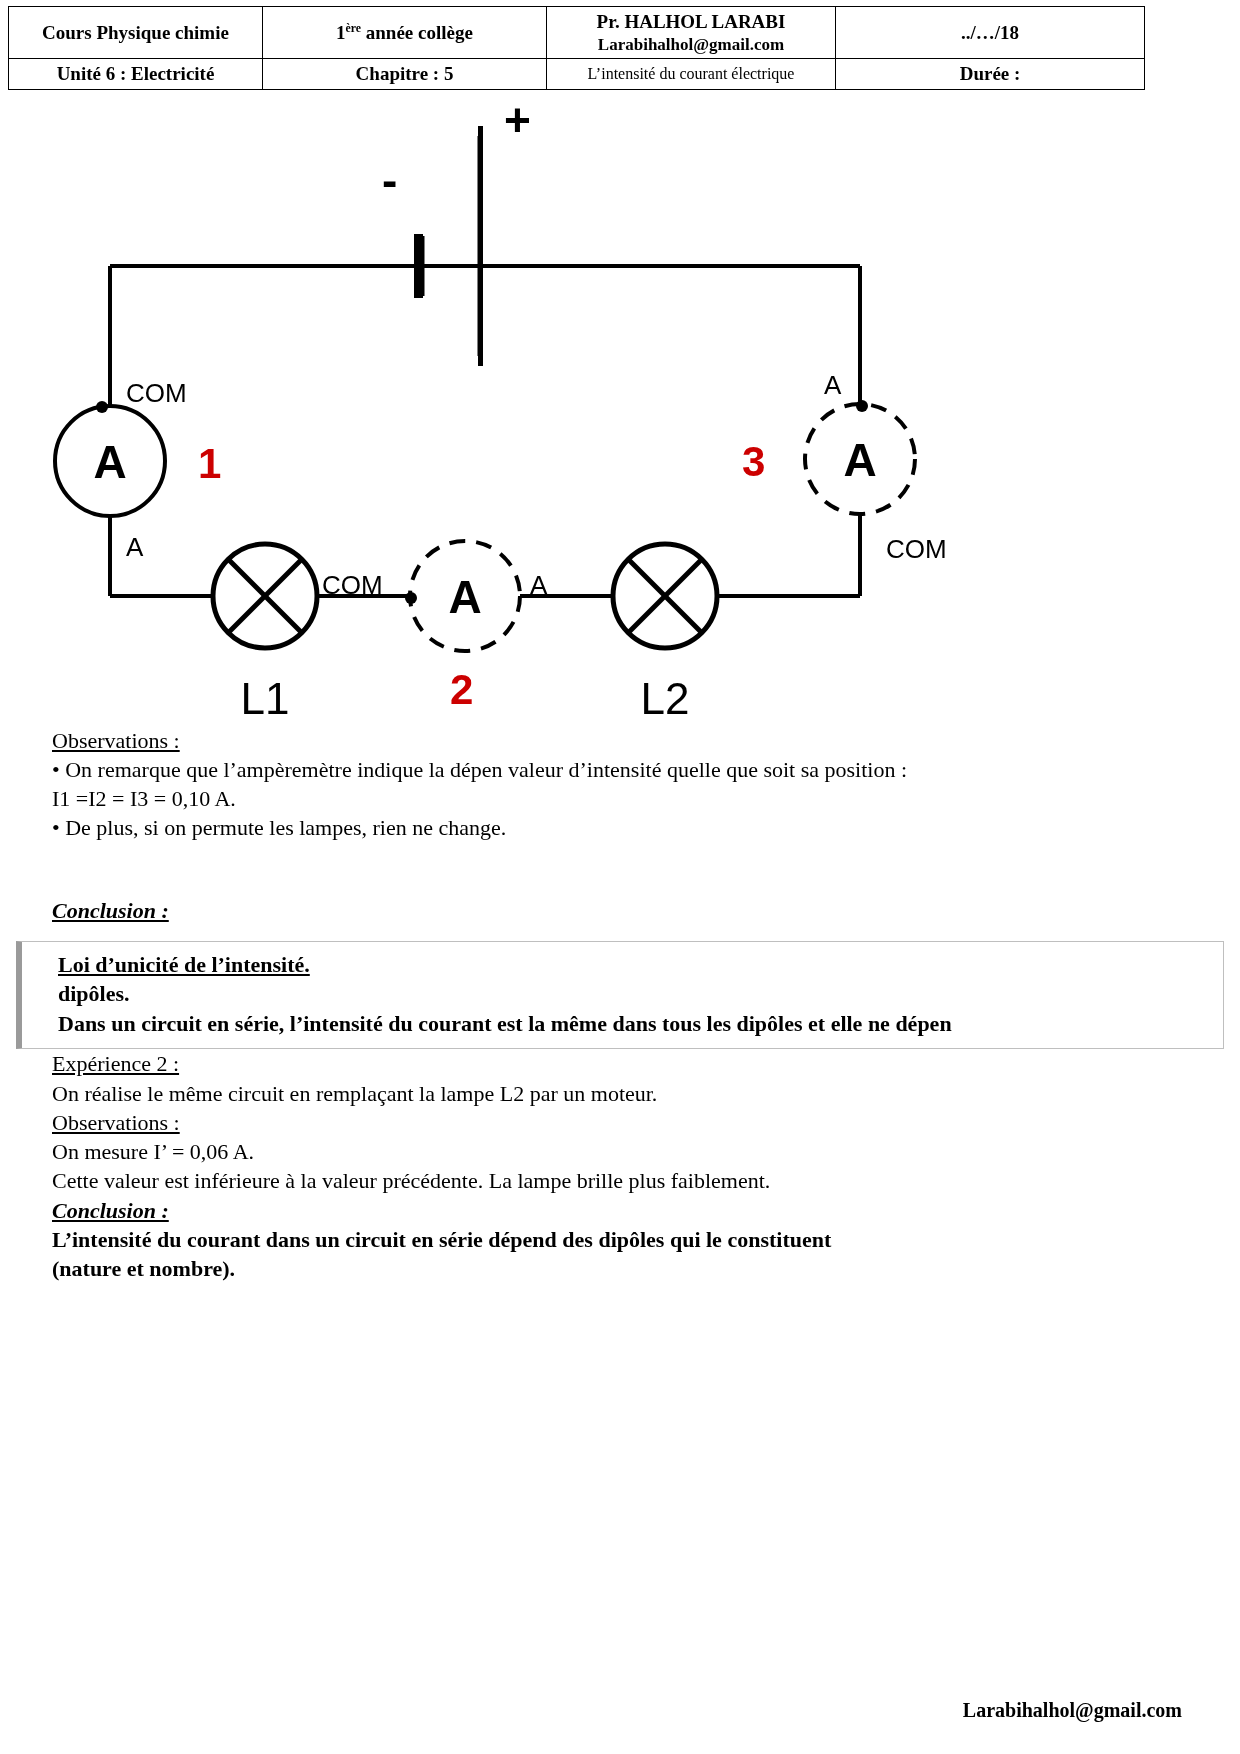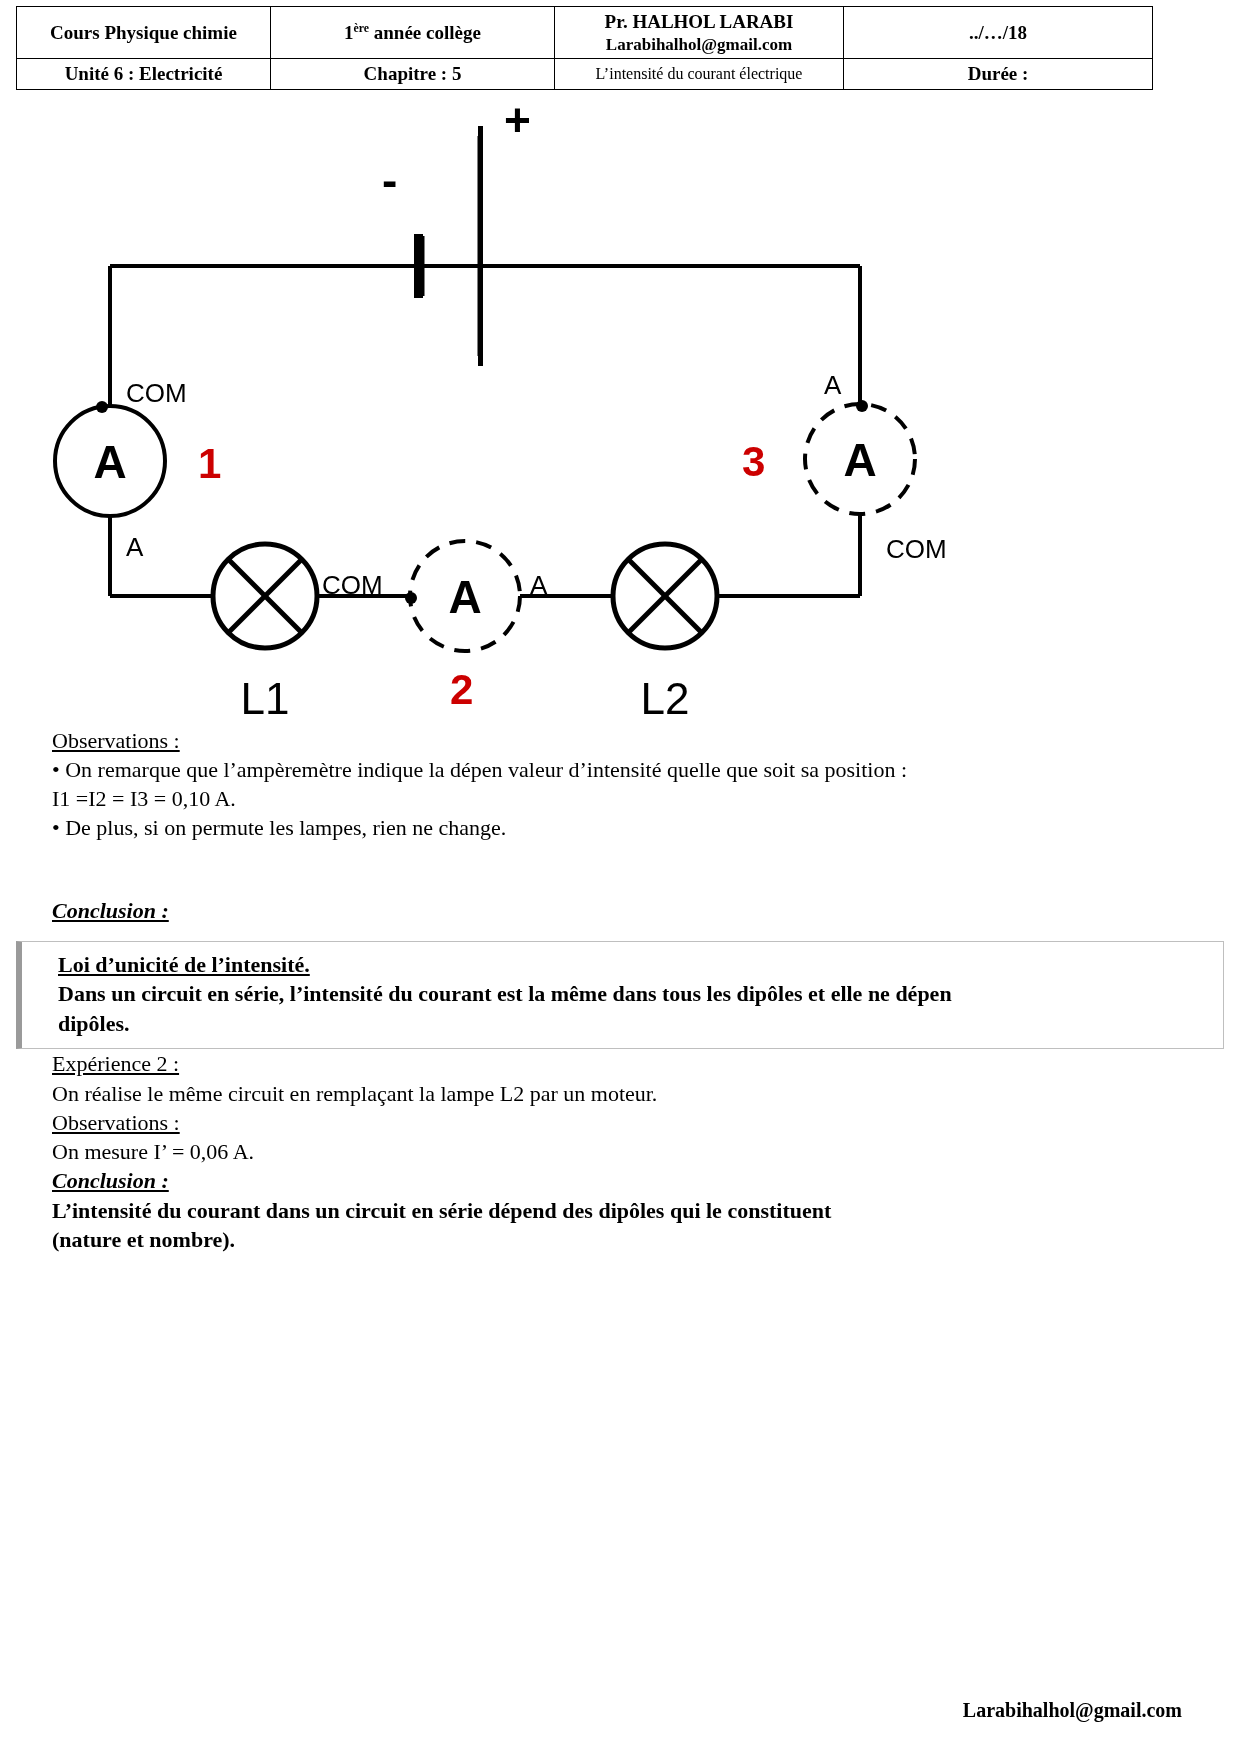--- a/index.html
+++ b/index.html
@@ -20,21 +20,21 @@
     width: 1240px;
     height: 1754px;
     box-sizing: border-box;
     padding: 6px 0 0 0;
   }
 
   
   table.header-table {
     border-collapse: collapse;
     width: 1100px;
-    margin: 0 0 0 16px;
+    margin: 0 0 0 8px;
     table-layout: fixed;
   }
   table.header-table td {
     border: 1.5px solid #000;
     text-align: center;
     vertical-align: middle;
     padding: 3px 4px;
     font-size: 19px;
     font-weight: bold;
     font-family: "Liberation Serif", serif;
@@ -229,29 +229,30 @@
   </div>
 
   <div class="gap-lg"></div>
 
   <div class="body-text">
     <p class="p bu">Conclusion :</p>
   </div>
 
   <div class="law-box">
     <div class="line u">Loi d’unicité de l’intensité.</div>
+    <div class="line">dipôles.</div>
     <div class="line">Dans un circuit en série, l’intensité du courant est la même dans tous les dipôles et elle ne dépen</div>
-    <div class="line">dipôles.</div>
   </div>
 
   <div class="after-box">
     <p class="p u">Expérience 2 :</p>
     <p class="p">On réalise le même circuit en remplaçant la lampe L2 par un moteur.</p>
     <p class="p u">Observations :</p>
     <p class="p">On mesure I’ = 0,06 A.</p>
+    <p class="p">Cette valeur est inférieure à la  valeur précédente. La lampe brille plus faiblement.</p>
     <p class="p bu">Conclusion :</p>
     <p class="p b"> L’intensité du courant dans un circuit en série dépend des dipôles qui le constituent</p>
     <p class="p b">(nature et nombre).</p>
   </div>
 
   <div class="footer">Larabihalhol@gmail.com</div>
 
 </div>
 
 </body></html>

